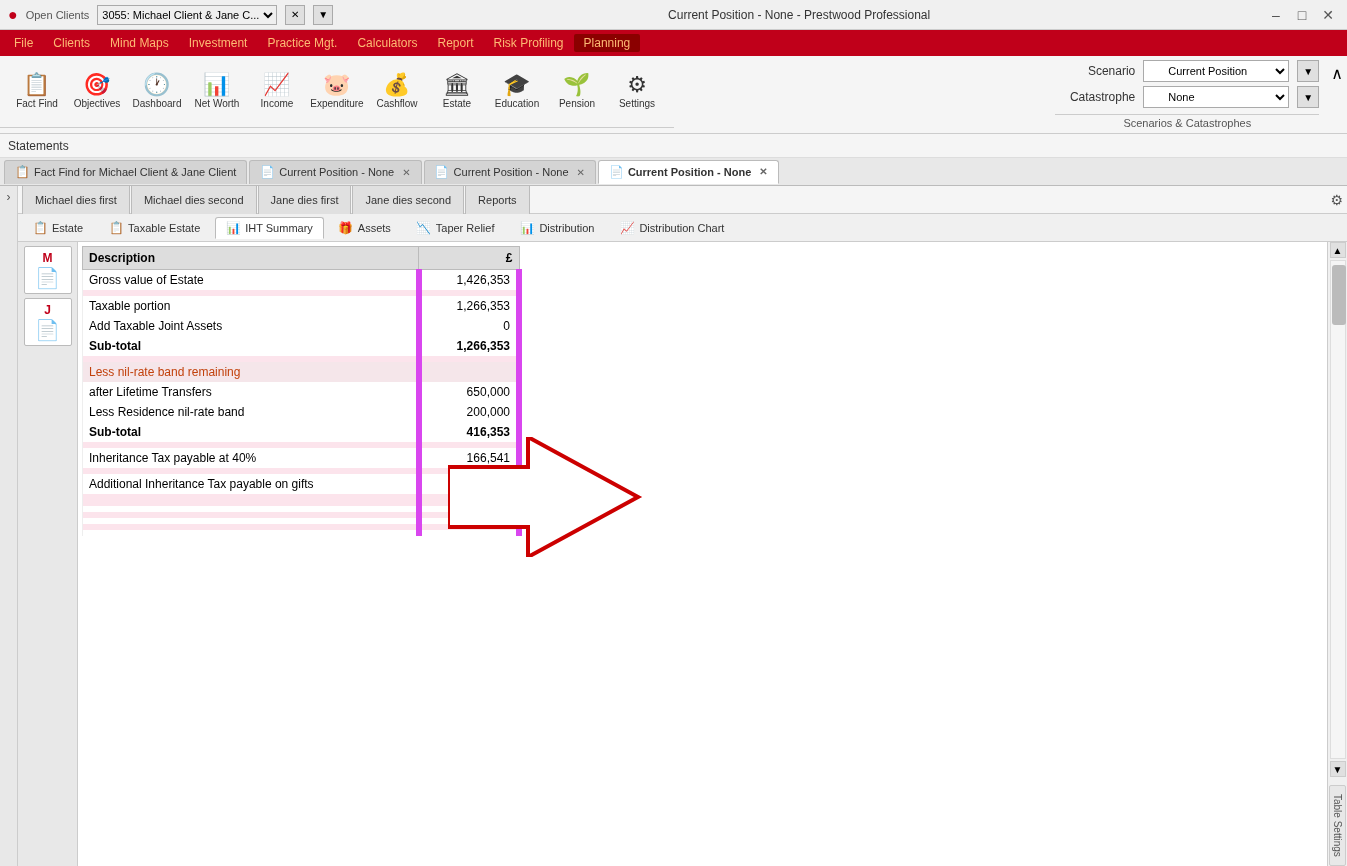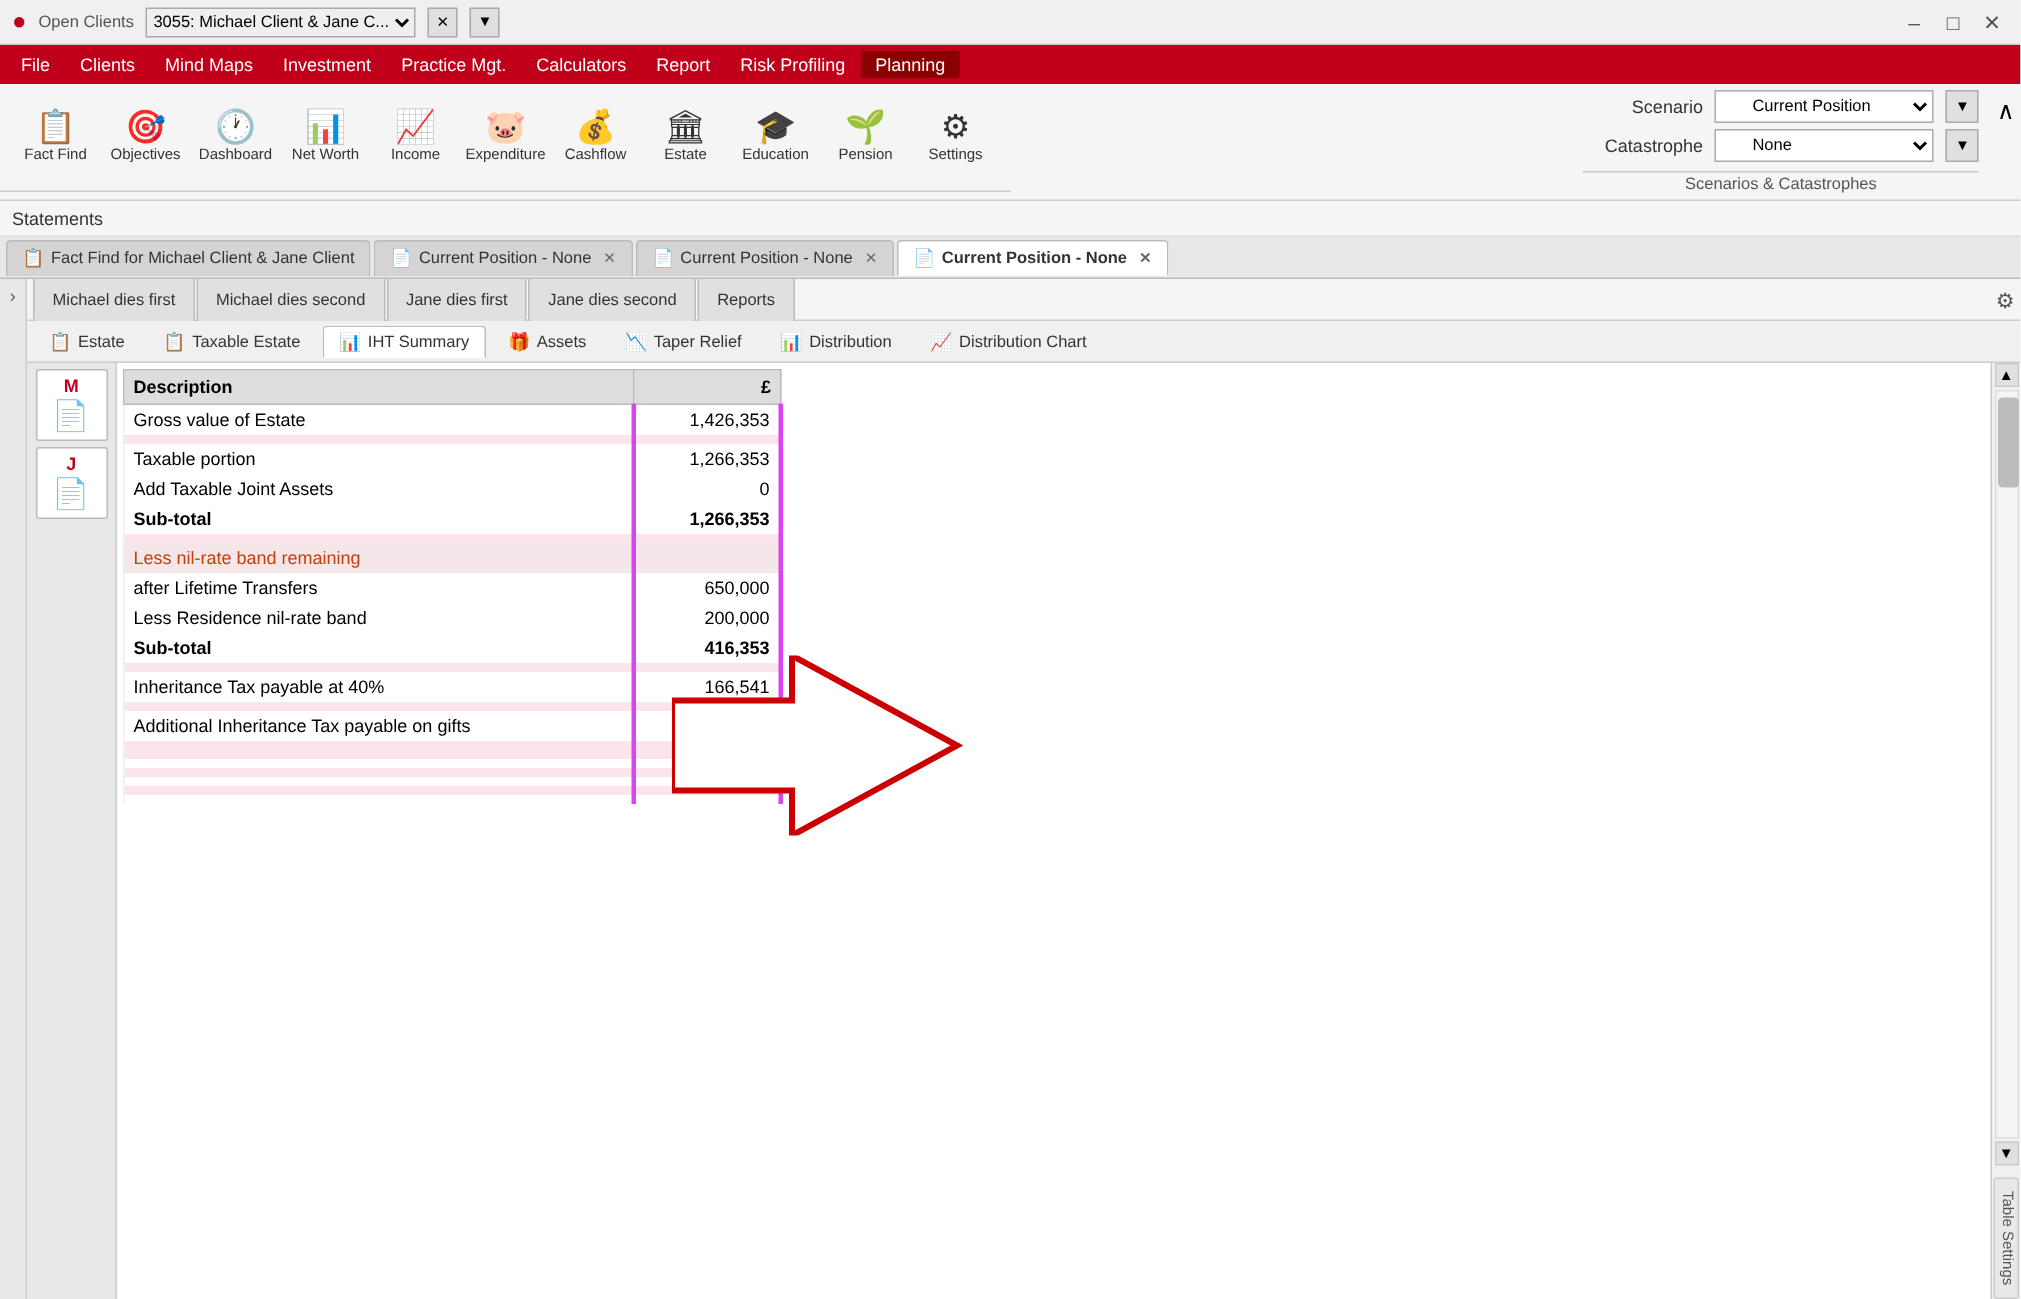--- a/index.html
+++ b/index.html
@@ -14,21 +14,21 @@
     #title-bar .title-text { font-size: 12px; color: #333; flex: 1; text-align: center; }
     #title-bar .win-controls { display: flex; gap: 4px; }
     #title-bar .win-btn { width: 22px; height: 22px; border: none; background: transparent; cursor: pointer; font-size: 14px; color: #555; }
 
     
     #menu-bar {
       display: flex; align-items: center;
       background: #c0001a; height: 26px; padding: 0 4px;
     }
     .menu-item {
-      color: #ffffff; padding: 2px 10px; font-size: 12px; cursor: pointer; border-radius: 2px;
+      color: #fdba74; padding: 2px 10px; font-size: 12px; cursor: pointer; border-radius: 2px;
     }
     .menu-item.active-tab { background: #8b0000; }
 
     
     #toolbar {
       display: flex; align-items: center;
       background: #f5f5f5; height: 72px; padding: 4px 8px;
       border-bottom: 1px solid #ccc; gap: 2px;
     }
     .toolbar-btn {
@@ -125,21 +125,21 @@
       flex: 1; overflow: auto; padding: 4px;
     }
     table {
       border-collapse: collapse; width: 440px; font-size: 12px;
     }
     table thead th {
       background: #ddd; border: 1px solid #bbb; padding: 4px 6px; text-align: left;
       font-weight: bold;
     }
     table thead th:last-child { text-align: right; }
-    table tbody td { padding: 3px 6px; border-left: 1px solid #eee; border-right: 3px solid #d946ef; }
+    table tbody td { padding: 3px 6px; border-left: 1px solid #eee; border-right: 6px solid #d946ef; }
     table tbody td:last-child { text-align: right; }
     .row-pink { background: #fce4ec; }
     .row-white { background: white; }
     .row-bold td { font-weight: bold; }
     .row-section-header td { background: #f5e6ea; color: #c2410c; }
 
     
     #red-arrow {
       position: absolute; top: 220px; left: 440px; pointer-events: none;
     }
@@ -183,20 +183,21 @@
     <div style="display:flex;align-items:center;gap:8px;">
 
       <span style="font-size:16px;color:#c0001a;">●</span>
       <span class="open-clients-label">Open Clients</span>
       <select class="open-clients-select">
         <option>3055: Michael Client &amp; Jane C...</option>
       </select>
       <button class="open-clients-btn">✕</button>
       <button class="open-clients-btn">▼</button>
     </div>
+    <span class="title-text">Current Position - None - Prestwood Professional</span>
     <div class="win-controls">
       <button class="win-btn">–</button>
       <button class="win-btn">□</button>
       <button class="win-btn close">✕</button>
     </div>
   </div>
 
   <div id="menu-bar">
     <span class="menu-item">File</span>
     <span class="menu-item">Clients</span>

